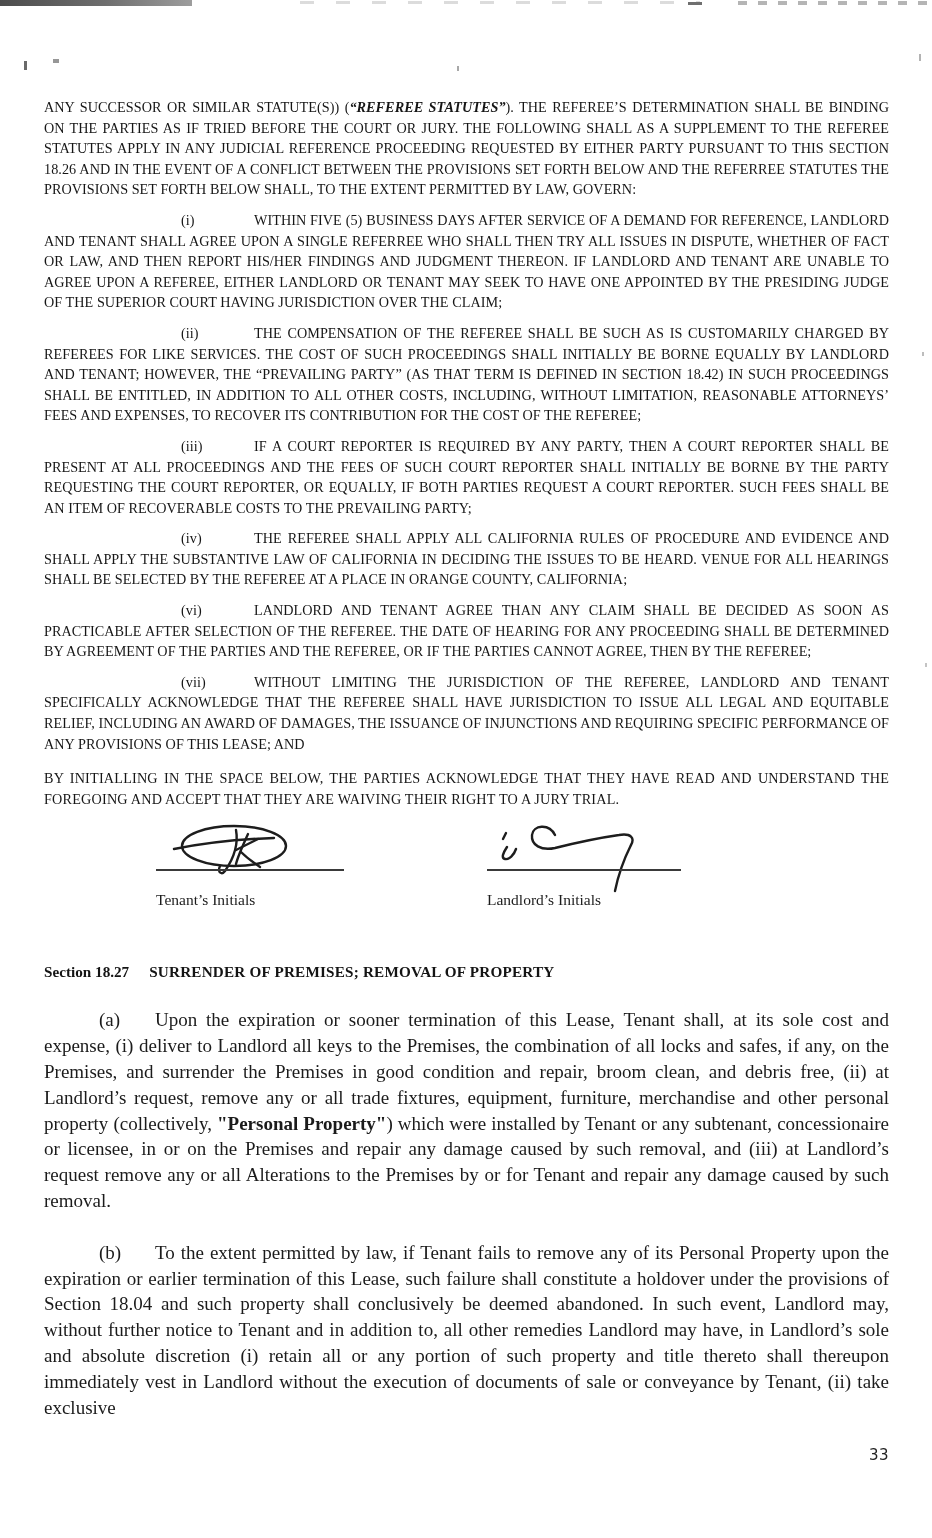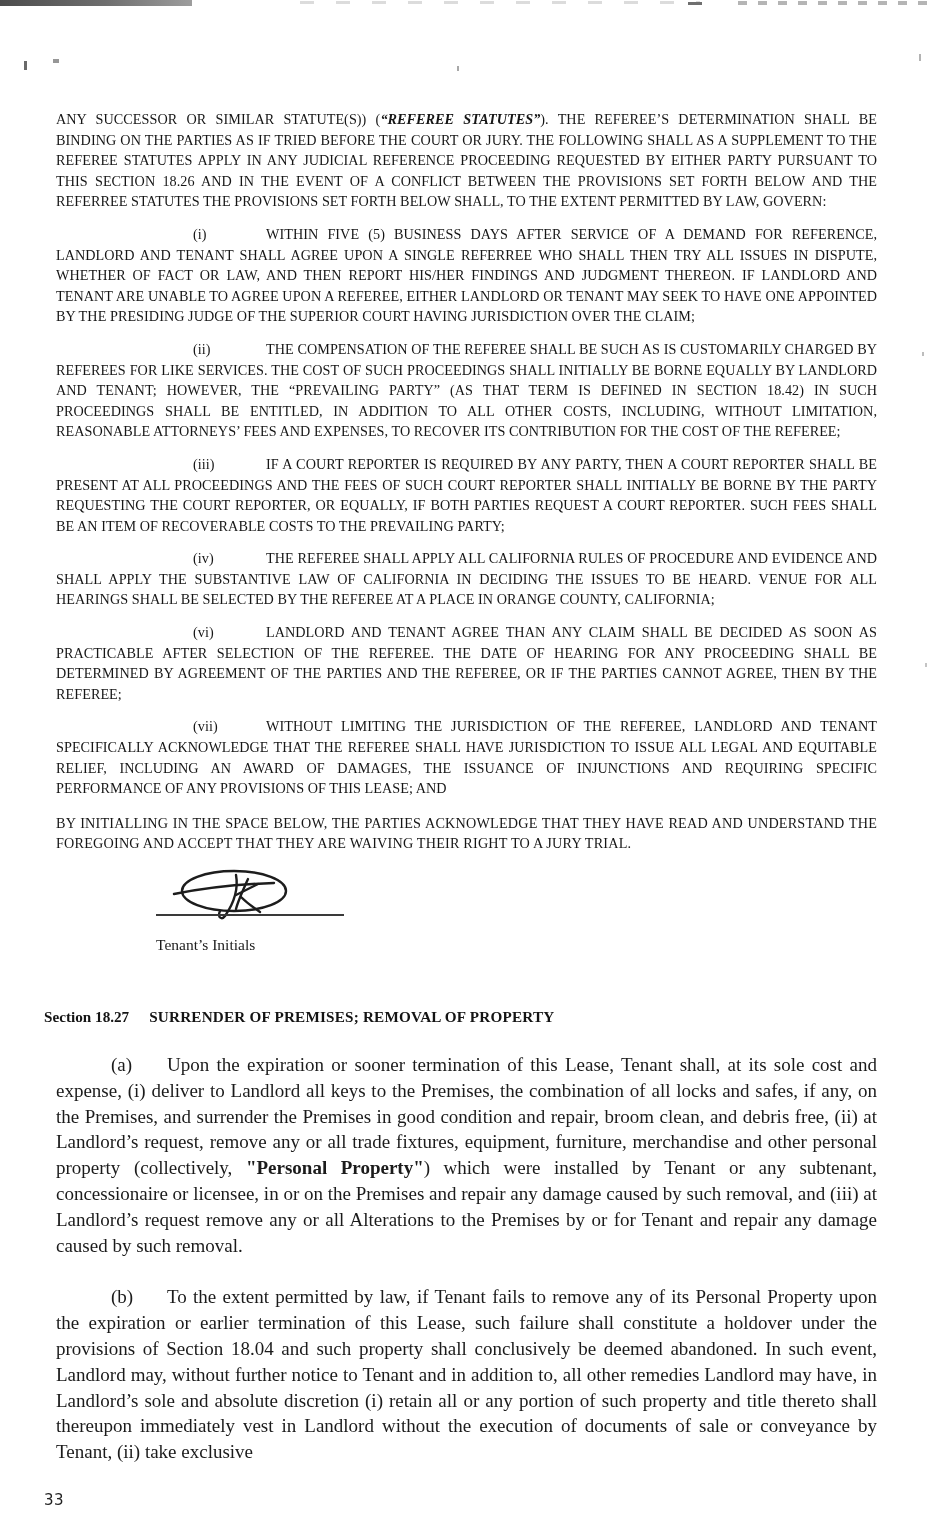--- a/index.html
+++ b/index.html
@@ -21,21 +21,21 @@
   .speck1{left:24px;top:61px;width:3px;height:9px;background:#6a6a6a;}
   .speck2{left:53px;top:59px;width:6px;height:4px;background:#979797;}
   .speck3{left:457px;top:66px;width:2px;height:5px;background:#a8a8a8;}
   .speck4{left:919px;top:54px;width:2px;height:7px;background:#b3b3b3;}
   .speck5{left:922px;top:352px;width:2px;height:4px;background:#bdbdbd;}
   .speck6{left:925px;top:663px;width:2px;height:4px;background:#c4c4c4;}
 
   
   .page-column{position:absolute;left:44px;top:97px;width:845px;}
 
-  p{margin:12px;}
+  p{margin:0;}
   .caps{
     font-size:14.2px;line-height:20.6px;text-align:justify;
     letter-spacing:.05px;color:#161616;margin-bottom:10px;
   }
   .emph{font-weight:bold;font-style:italic;}
   .tab-l1{display:inline-block;width:137px;}
   .marker-l1{display:inline-block;width:73px;}
   .bold-para{font-weight:normal;letter-spacing:.2px;margin-top:14px;margin-bottom:0;}
 
   
@@ -58,21 +58,21 @@
   .h-title{letter-spacing:.2px;}
   .body-para{
     font-size:19px;line-height:25.8px;text-align:justify;color:#1b1b1b;
   }
   .para-a{margin-top:26px;}
   .para-b{margin-top:26px;}
   .tab-l0{display:inline-block;width:55px;}
   .marker-l0{display:inline-block;width:56px;}
   .bold-inline{font-weight:bold;}
 
-  .page-number{margin-top:26px;text-align:left;font-size:15px;color:#222;
+  .page-number{margin-top:26px;text-align:right;font-size:15px;color:#222;
     font-family:"DejaVu Sans", sans-serif;letter-spacing:.5px;}
 </style>
 </head>
 <body>
 
 <div class="artifact strip-left"></div>
 <div class="artifact dashes-mid"></div>
 <div class="artifact dashes-right"></div>
 <div class="artifact dash-dark"></div>
 <div class="artifact speck1"></div>
@@ -108,20 +108,30 @@
         <ellipse cx="64" cy="25" rx="52" ry="20"></ellipse>
         <path d="M4,28 C34,22 74,18 104,17"></path>
         <path d="M66,9 C68,20 66,34 55,50 C52,54 47,52 50,45"></path>
         <path d="M78,13 C73,24 68,35 66,43"></path>
         <path d="M66,29 L88,18"></path>
         <path d="M71,31 C77,37 84,42 90,46"></path>
       </svg>
       <div class="sig-line"></div>
       <div class="sig-label">Tenant’s Initials</div>
     </div>
+    <div class="sig sig-landlord">
+      <svg class="sig-mark" width="160" height="86" viewBox="0 0 160 86">
+        <path d="M14,40 C10,46 8,51 12,52 C16,53 21,48 23,42"></path>
+        <path d="M10,32 L13,26"></path>
+        <path d="M62,28 C56,16 40,18 39,28 C38,38 48,44 62,41 C82,36 112,30 126,28 C138,26 142,31 138,38"></path>
+        <path d="M138,38 C132,50 126,64 122,84"></path>
+      </svg>
+      <div class="sig-line"></div>
+      <div class="sig-label">Landlord’s Initials</div>
+    </div>
   </div>
 
   <div class="heading">
     <span class="h-num">Section 18.27</span><span class="h-title">SURRENDER OF PREMISES; REMOVAL OF PROPERTY</span>
   </div>
 
   <p class="body-para para-a"><span class="tab-l0"></span><span class="marker-l0">(a)</span><span>Upon the expiration or sooner termination of this Lease, Tenant shall, at its sole cost and expense, (i) deliver to Landlord all keys to the Premises, the combination of all locks and safes, if any, on the Premises, and surrender the Premises in good condition and repair, broom clean, and debris free, (ii) at Landlord’s request, remove any or all trade fixtures, equipment, furniture, merchandise and other personal property (collectively, </span><span class="bold-inline">"Personal Property"</span><span>) which were installed by Tenant or any subtenant, concessionaire or licensee, in or on the Premises and repair any damage caused by such removal, and (iii) at Landlord’s request remove any or all Alterations to the Premises by or for Tenant and repair any damage caused by such removal.</span></p>
 
   <p class="body-para para-b"><span class="tab-l0"></span><span class="marker-l0">(b)</span><span>To the extent permitted by law, if Tenant fails to remove any of its Personal Property upon the expiration or earlier termination of this Lease, such failure shall constitute a holdover under the provisions of Section 18.04 and such property shall conclusively be deemed abandoned. In such event, Landlord may, without further notice to Tenant and in addition to, all other remedies Landlord may have, in Landlord’s sole and absolute discretion (i) retain all or any portion of such property and title thereto shall thereupon immediately vest in Landlord without the execution of documents of sale or conveyance by Tenant, (ii) take exclusive</span></p>
 

